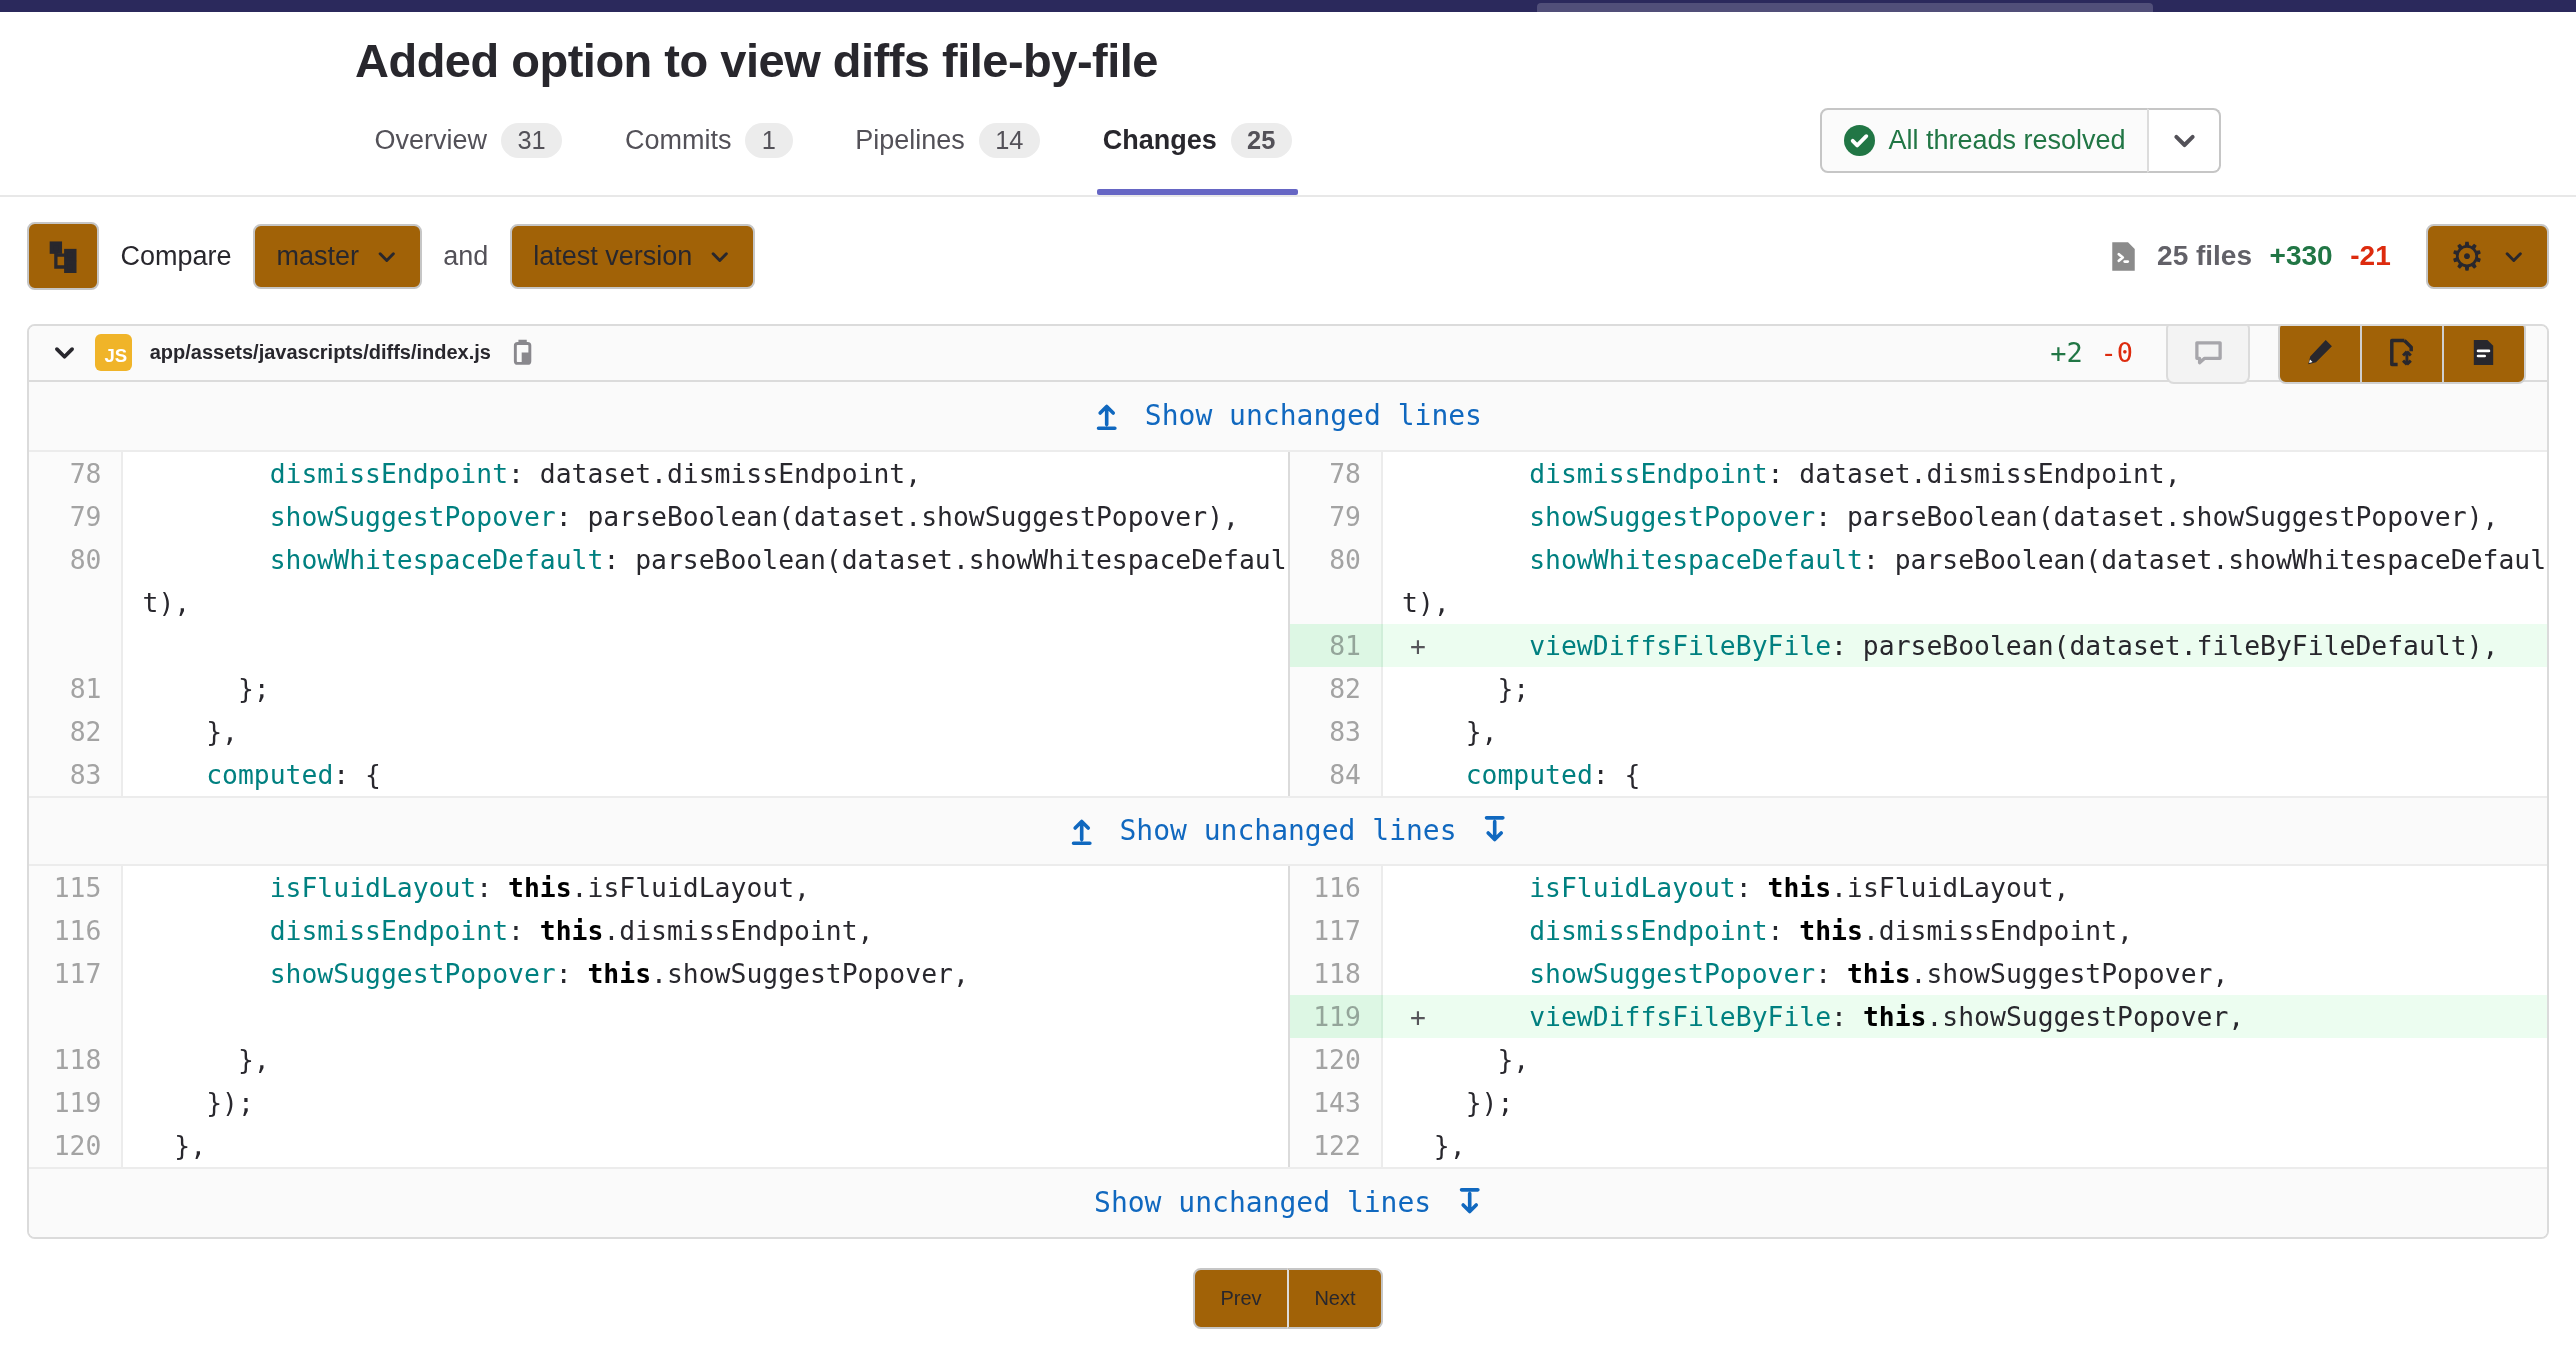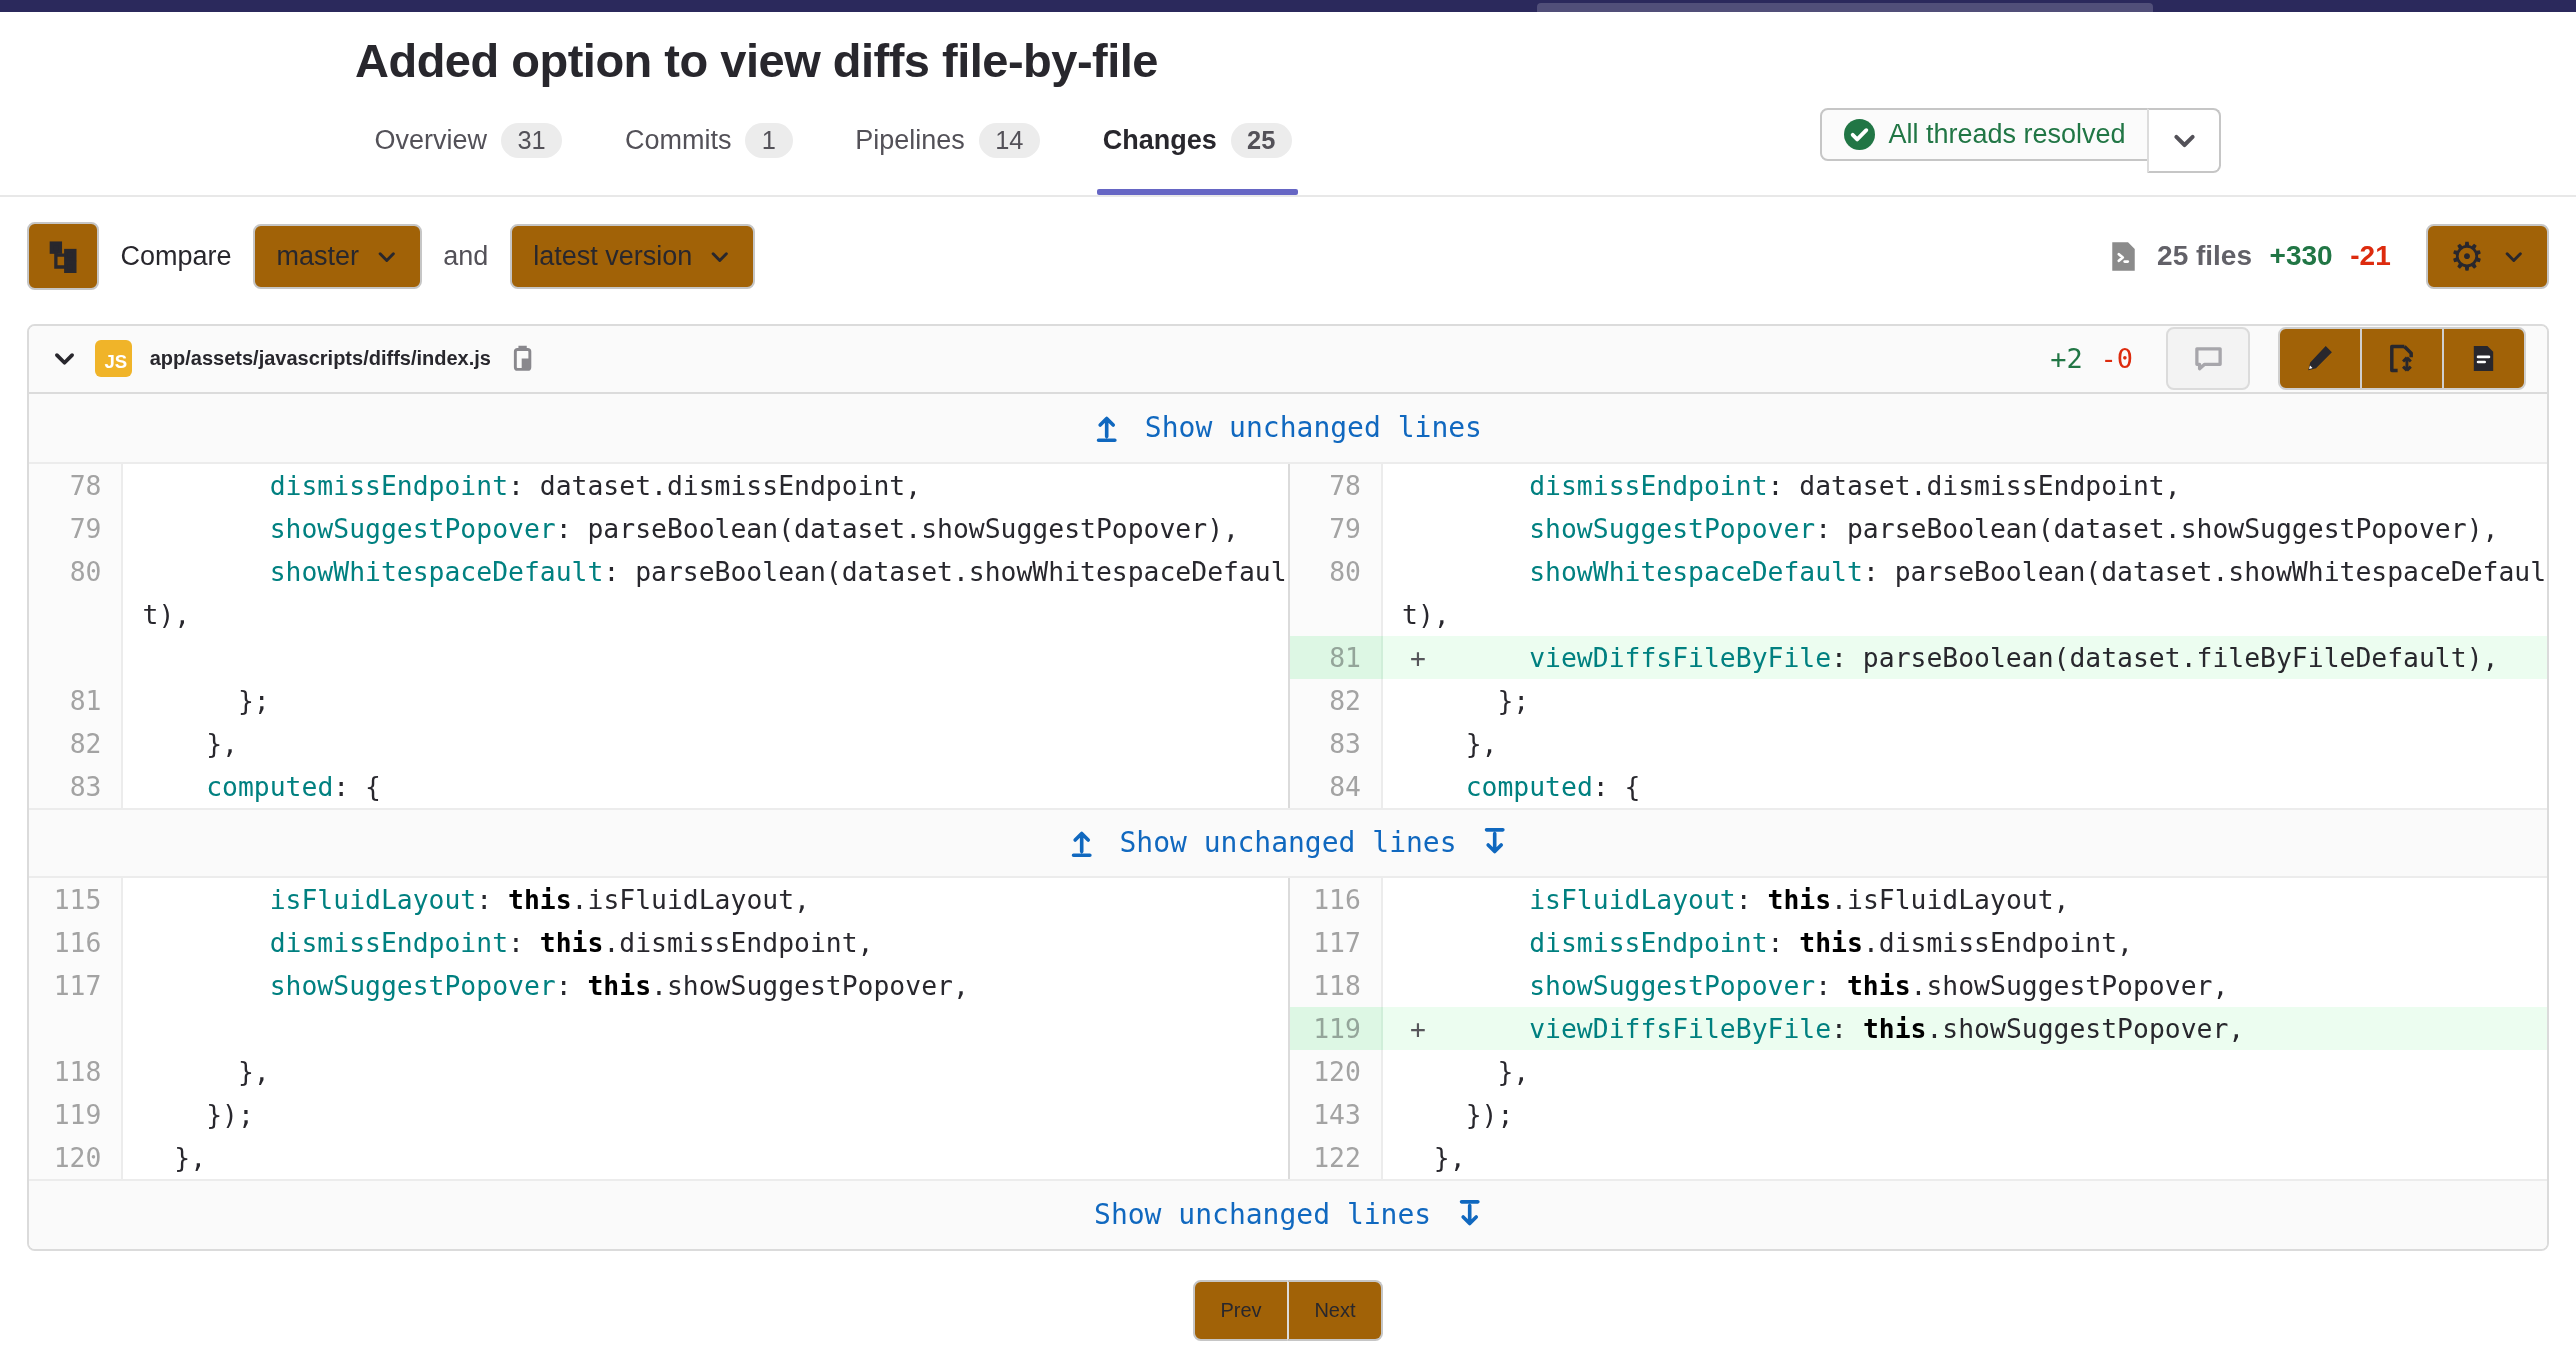--- a/index.html
+++ b/index.html
@@ -18,37 +18,37 @@
   .mr-container { width: 1866px; margin: 0 auto; position: relative; padding-top: 21.5px; }
   h1.mr-title { font-size: 47px; font-weight: 700; color:#28272d; letter-spacing: -0.5px; }
   .tabs-row { display:flex; align-items:flex-end; margin-top: 35px; }
   .tabs { display:flex; gap: 51px; padding-left: 13.7px; }
   .tab { display:flex; align-items:center; gap:13.7px; padding: 0 5.9px 37px 5.9px; color:#535158; cursor:pointer; position:relative; }
   .tab .badge { background:#ececec; border-radius: 23.5px; padding: 2.9px 16.6px; font-size: 25.4px; color:#535158; }
   .tab.active { color:#28272d; font-weight:700; }
   .tab.active::after { content:""; position:absolute; left:0; right:0; bottom:0; height:5.9px; background:#6666c4; border-radius:2px; }
   .threads-wrap { position:absolute; right: 0; top: 96px; display:flex; }
   .btn { background:#a16207; border:2px solid #c6c6c6; border-radius:7.8px; font-size:27px; color:#28272d; cursor:pointer; display:inline-flex; align-items:center; justify-content:center; font-family:"Liberation Sans",sans-serif; }
-  .threads-main { height:53px; padding:0 21.5px; display:flex; align-items:center; gap:13.7px; color:#217645; border-radius:7.8px 0 0 7.8px; background:#fbfbfb; }
+  .threads-main { height:65px; padding:0 21.5px; display:flex; align-items:center; gap:13.7px; color:#217645; border-radius:7.8px 0 0 7.8px; background:#fbfbfb; }
   .threads-caret { width:74px; height:65px; border-radius:0 7.8px 7.8px 0; border-left:2px solid #dcdcdc; margin-left:-2px; background:#fff; }
   
   .compare-bar { display:flex; align-items:center; gap:21.5px; padding: 25.4px 27px; }
   .icon-btn { width:72px; height:68px; }
   .dropdown { height:65px; padding: 0 21.5px; gap:15.6px; }
   .muted { color:#535158; }
   .compare-spacer { flex:1; }
   .files-summary { display:flex; align-items:center; gap:17.6px; font-size:28px; }
   .files-count { color:#626168; font-weight:700; }
   .additions { color:#217645; font-weight:700; }
   .deletions { color:#dd2b0e; font-weight:700; }
   .settings-btn { height:65px; padding:0 21.5px; gap:17.6px; margin-left:13.7px; }
   .gear-glyph { font-size:39px; line-height:1; color:#28272d; }
   
   .diff-card { margin: 7.8px 27px 0 27px; border: 2px solid #dbdbdb; border-radius: 7.8px; overflow:hidden; background:#fff; }
-  .file-header { height: 68px; background:#fafafa; border-bottom:2px solid #dbdbdb; display:flex; align-items:center; gap:17.6px; padding: 0 21.5px; }
+  .file-header { height: 56px; background:#fafafa; border-bottom:2px solid #dbdbdb; display:flex; align-items:center; gap:17.6px; padding: 0 21.5px; }
   .js-badge { width:37px; height:37px; border-radius:5.9px; background:#f0b429; color:#fff; font-size:18.6px; font-weight:700; display:flex; align-items:flex-end; justify-content:flex-end; padding:3.9px 4.9px; }
   .file-path { font-weight:700; font-size:20px; }
   .file-header .spacer { flex:1; }
   .file-add { color:#217645; font-family:"DejaVu Sans Mono",monospace; font-size:27px; }
   .file-del { color:#dd2b0e; font-family:"DejaVu Sans Mono",monospace; font-size:27px; margin-right:15.6px; }
   .fh-btn { width:84px; height:63px; border-radius:7.8px; border:2px solid #cfcfcf; }
   .comment-btn { background:#f3f3f3; border-color:#dbdbdb; margin-right:9.8px; }
   .btn-group { display:flex; }
   .btn-group .fh-btn { border-radius:0; margin-left:-2px; }
   .btn-group .fh-btn:first-child { border-radius:7.8px 0 0 7.8px; margin-left:0; }

